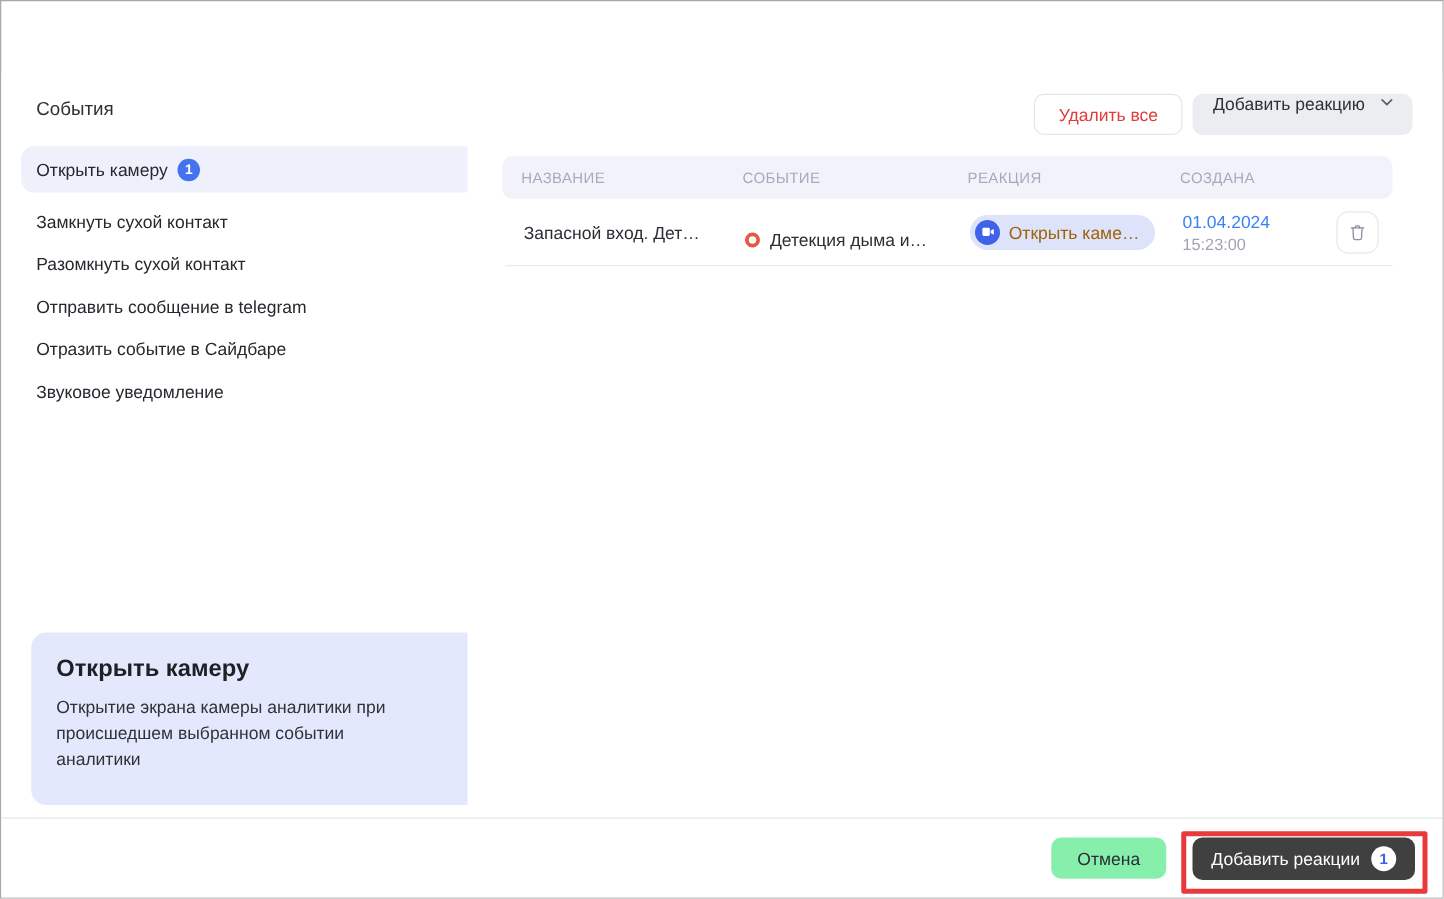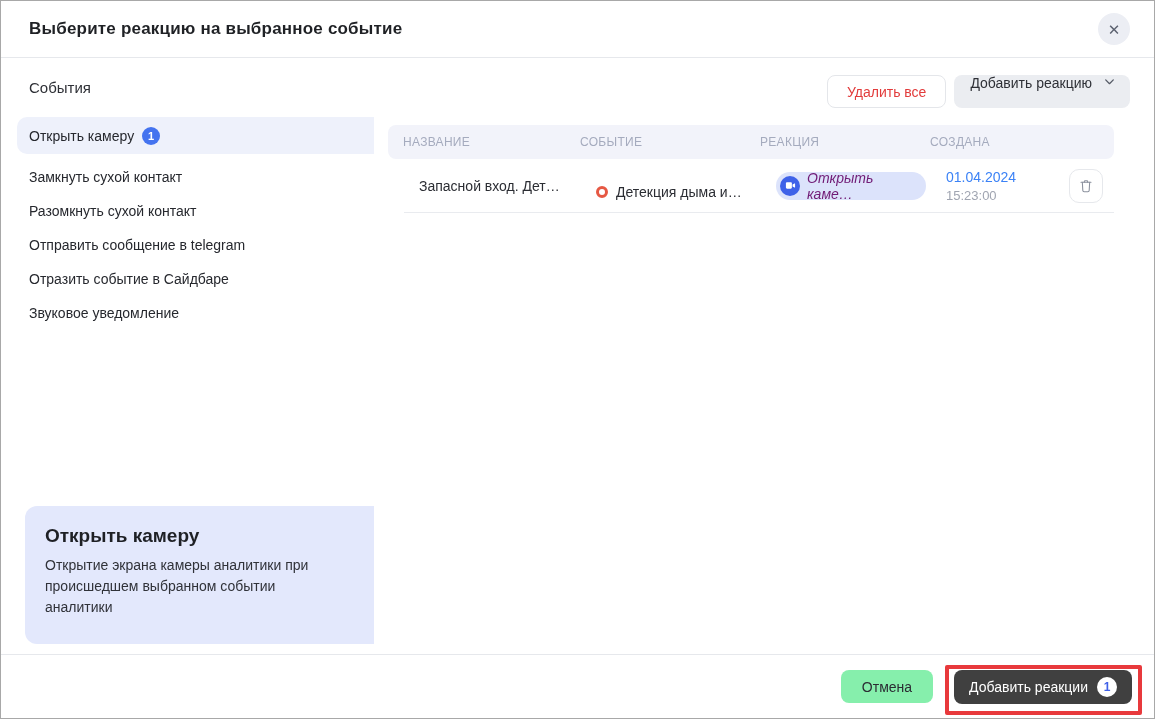--- a/index.html
+++ b/index.html
@@ -76,37 +76,37 @@
     border:none; color:#2E3036; font-size:14px; cursor:pointer;
     display:flex; align-items:flex-start; gap:11px; font-family:inherit;
   }
   .chevron{ width:13px; height:13px; }
 
   .cols{
     display:grid; grid-template-columns:177px 180px 170px 123px 47px;
     padding-left:15px; align-items:center;
   }
   .thead{
-    position:absolute; left:14px; right:40px; top:67px; height:34px;
+    position:absolute; left:28px; right:40px; top:67px; height:34px;
     background:#F2F3FA; border-radius:8px;
     font-size:12px; color:#A5ABBE; letter-spacing:.3px;
   }
   .trow{
     position:absolute; left:30px; right:40px; top:101px; height:54px;
     border-bottom:1px solid #E9EBEF; font-size:14px; color:#2B2D33;
   }
   .cell-event{ display:flex; align-items:center; gap:8px;margin-top:13px; }
   .red-ring{
     width:12px; height:12px; border:3px solid #E65843; border-radius:50%;
     flex:0 0 auto;
   }
   .reaction-pill{
     display:inline-flex; align-items:center; gap:7px; height:28px;
     border-radius:14px; background:#DCE3FB; padding:0 12px 0 4px;
-    color:#701a75; font-size:14px; max-width:150px;font-style:italic;
+    color:#a16207; font-size:14px; max-width:150px;
   }
   .pill-ico{
     width:20px; height:20px; border-radius:50%; background:#3F62E8;
     display:flex; align-items:center; justify-content:center; flex:0 0 auto;
   }
   .pill-ico svg{ width:11px; height:11px; }
   .cell-created .d1{ color:#3b82f6; font-weight:500; font-size:14px; }
   .cell-created .d2{ color:#A0A5B1; font-size:13px; margin-top:3px; }
   .trash-btn{
     width:34px; height:34px; border-radius:10px; border:1px solid #E6E8EC;
@@ -139,26 +139,20 @@
   .annotation-rect{
     position:absolute; left:944px; top:664px; width:197px; height:50px;
     border:4px solid #E8393C; border-radius:2px; pointer-events:none; z-index:10;
   }
 </style>
 </head>
 <body>
 
 <div class="dialog">
 
-  <div class="dlg-header">
-    <div class="dlg-title">Выберите реакцию на выбранное событие</div>
-    <button class="close-btn">
-      <span>✕</span>
-    </button>
-  </div>
 
   <div class="sidebar">
     <div class="sidebar-heading">События</div>
 
     <div class="event-selected">
       <span class="lbl">Открыть камеру</span>
       <span class="count-badge">1</span>
       <button class="plus-btn">
         <span>+</span>
       </button>

